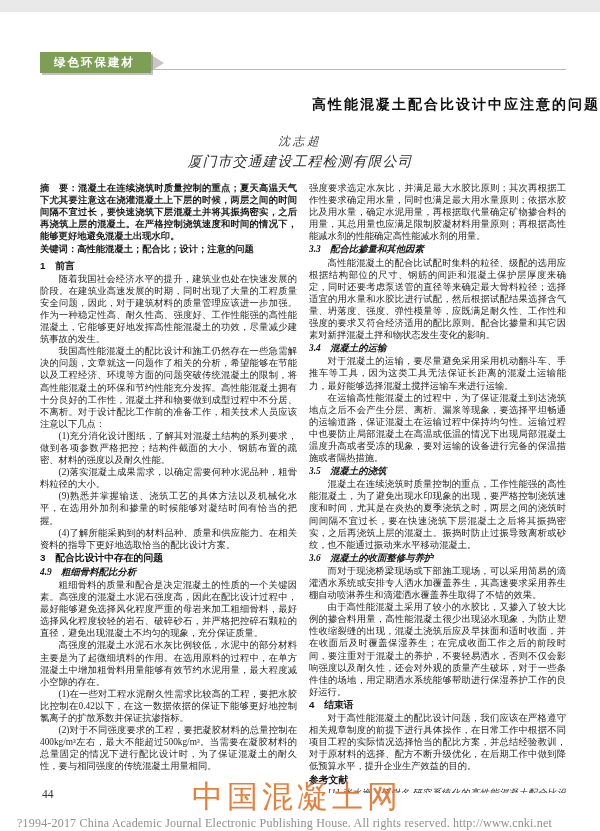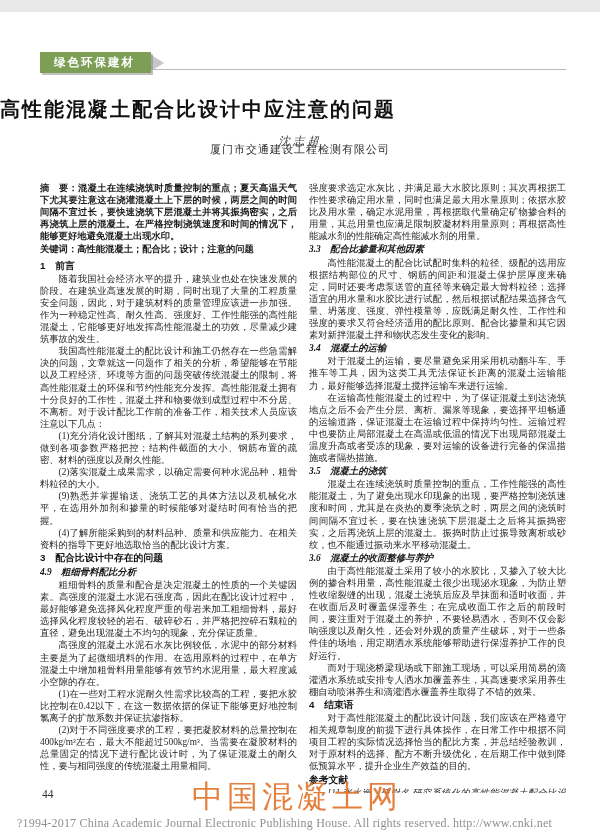--- a/index.html
+++ b/index.html
@@ -9,25 +9,25 @@
   
   .tag-wrap{position:absolute;left:40px;top:40px;height:18px;}
   .header-rule{position:absolute;left:40px;right:34px;top:57px;border-top:1.5px solid #b9b9b9;}
   .category-tag{position:absolute;left:0;top:0;background:var(--tag-green,#7c9f55);color:#fff;
     font-family:"Liberation Sans","DejaVu Sans",sans-serif;font-size:11.5px;font-weight:700;
     padding:3px 16px 3px 14px;letter-spacing:2px;box-shadow:2px 2px 0 rgba(120,120,120,.45);white-space:nowrap;}
   .tag-arrow{position:absolute;left:108px;top:1px;width:0;height:0;
     border-left:16px solid #c6c6c6;border-top:10px solid transparent;border-bottom:10px solid transparent;}
 
   
-  .title{position:absolute;left:0;right:0;top:84px;text-align:left;font-size:20px;font-weight:700;
+  .title{position:absolute;left:0;right:0;top:84px;text-align:right;font-size:14px;font-weight:700;
     color:#111;letter-spacing:2px;}
   .author{position:absolute;left:0;right:0;top:122px;text-align:center;font-style:italic;
     font-size:11.5px;color:#3a3a3a;letter-spacing:3px;}
-  .affiliation{position:absolute;left:0;right:0;top:130px;text-align:center;font-size:11px;color:#2e2e2e;letter-spacing:1px;}
+  .affiliation{position:absolute;left:0;right:0;top:141px;text-align:center;font-size:14px;color:#2e2e2e;letter-spacing:1px;font-style:italic;}
 
   
   .columns{position:absolute;left:40px;right:34px;top:170px;bottom:50px;display:flex;gap:12px;overflow:hidden;}
   .col{flex:1 1 0;overflow:hidden;}
   .blk{font-size:9.3px;line-height:12.1px;color:#262626;text-align:justify;}
   .blk.p,.blk.ref{text-indent:2em;}
   .blk.pn{text-indent:0;}
   .blk.abs{font-weight:600;color:#1d1d1d;margin-bottom:1px;}
   .blk.kw{font-weight:600;color:#1d1d1d;margin-bottom:3px;}
   .blk .lbl{font-weight:800;}
@@ -78,22 +78,22 @@
     <div class="col" id="col-right">
         <div class="blk pn">强度要求选定水灰比，并满足最大水胶比原则；其次再根据工作性要求确定用水量，同时也满足最大用水量原则；依据水胶比及用水量，确定水泥用量，再根据取代量确定矿物掺合料的用量，其总用量也应满足限制胶凝材料用量原则；再根据高性能减水剂的性能确定高性能减水剂的用量。</div>
         <div class="blk h2">3.3　配合比掺量和其他因素</div>
         <div class="blk p">高性能混凝土的配合比试配时集料的粒径、级配的选用应根据结构部位的尺寸、钢筋的间距和混凝土保护层厚度来确定，同时还要考虑泵送管的直径等来确定最大骨料粒径；选择适宜的用水量和水胶比进行试配，然后根据试配结果选择含气量、坍落度、强度、弹性模量等，应既满足耐久性、工作性和强度的要求又符合经济适用的配比原则。配合比掺量和其它因素对新拌混凝土拌和物状态发生变化的影响。</div>
         <div class="blk h2">3.4　混凝土的运输</div>
         <div class="blk p">对于混凝土的运输，要尽量避免采用采用机动翻斗车、手推车等工具，因为这类工具无法保证长距离的混凝土运输能力，最好能够选择混凝土搅拌运输车来进行运输。</div>
         <div class="blk p">在运输高性能混凝土的过程中，为了保证混凝土到达浇筑地点之后不会产生分层、离析、漏浆等现象，要选择平坦畅通的运输道路，保证混凝土在运输过程中保持均匀性。运输过程中也要防止局部混凝土在高温或低温的情况下出现局部混凝土温度升高或者受冻的现象，要对运输的设备进行完备的保温措施或者隔热措施。</div>
         <div class="blk h2">3.5　混凝土的浇筑</div>
         <div class="blk p">混凝土在连续浇筑时质量控制的重点，工作性能强的高性能混凝土，为了避免出现水印现象的出现，要严格控制浇筑速度和时间，尤其是在炎热的夏季浇筑之时，两层之间的浇筑时间间隔不宜过长，要在快速浇筑下层混凝土之后将其振捣密实，之后再浇筑上层的混凝土。振捣时防止过振导致离析或砂纹，也不能通过振动来水平移动混凝土。</div>
         <div class="blk h2">3.6　混凝土的收面整修与养护</div>
+        <div class="blk p">而对于现浇桥梁现场或下部施工现场，可以采用简易的滴灌洒水系统或安排专人洒水加覆盖养生，其高速要求采用养生棚自动喷淋养生和滴灌洒水覆盖养生取得了不错的效果。</div>
         <div class="blk p">由于高性能混凝土采用了较小的水胶比，又掺入了较大比例的掺合料用量，高性能混凝土很少出现泌水现象，为防止塑性收缩裂缝的出现，混凝土浇筑后应及早抹面和适时收面，并在收面后及时覆盖保湿养生；在完成收面工作之后的前段时间，要注重对于混凝土的养护，不要轻易洒水，否则不仅会影响强度以及耐久性，还会对外观的质量产生破坏，对于一些条件佳的场地，用定期洒水系统能够帮助进行保湿养护工作的良好运行。</div>
-        <div class="blk p">而对于现浇桥梁现场或下部施工现场，可以采用简易的滴灌洒水系统或安排专人洒水加覆盖养生，其高速要求采用养生棚自动喷淋养生和滴灌洒水覆盖养生取得了不错的效果。</div>
         <div class="blk h1">4　结束语</div>
         <div class="blk p">对于高性能混凝土的配比设计问题，我们应该在严格遵守相关规章制度的前提下进行具体操作，在日常工作中根据不同项目工程的实际情况选择恰当的配比方案，并总结经验教训，对于原材料的选择、配方不断升级优化，在后期工作中做到降低预算水平，提升企业生产效益的目的。</div>
         <div class="blk refh">参考文献</div>
         <div class="blk ref">[1] 张水逸，伍尉名.研究系统化的高性能混凝土配合比设计要点[J].黑龙江交通科技，2016,39(7):28～29.</div>
       </div>
   </div>
 
   <div class="page-number">44</div>
   <div class="watermark">中国混凝土网</div>
   <div class="copyright">?1994-2017 China Academic Journal Electronic Publishing House. All rights reserved.    http://www.cnki.net</div>

